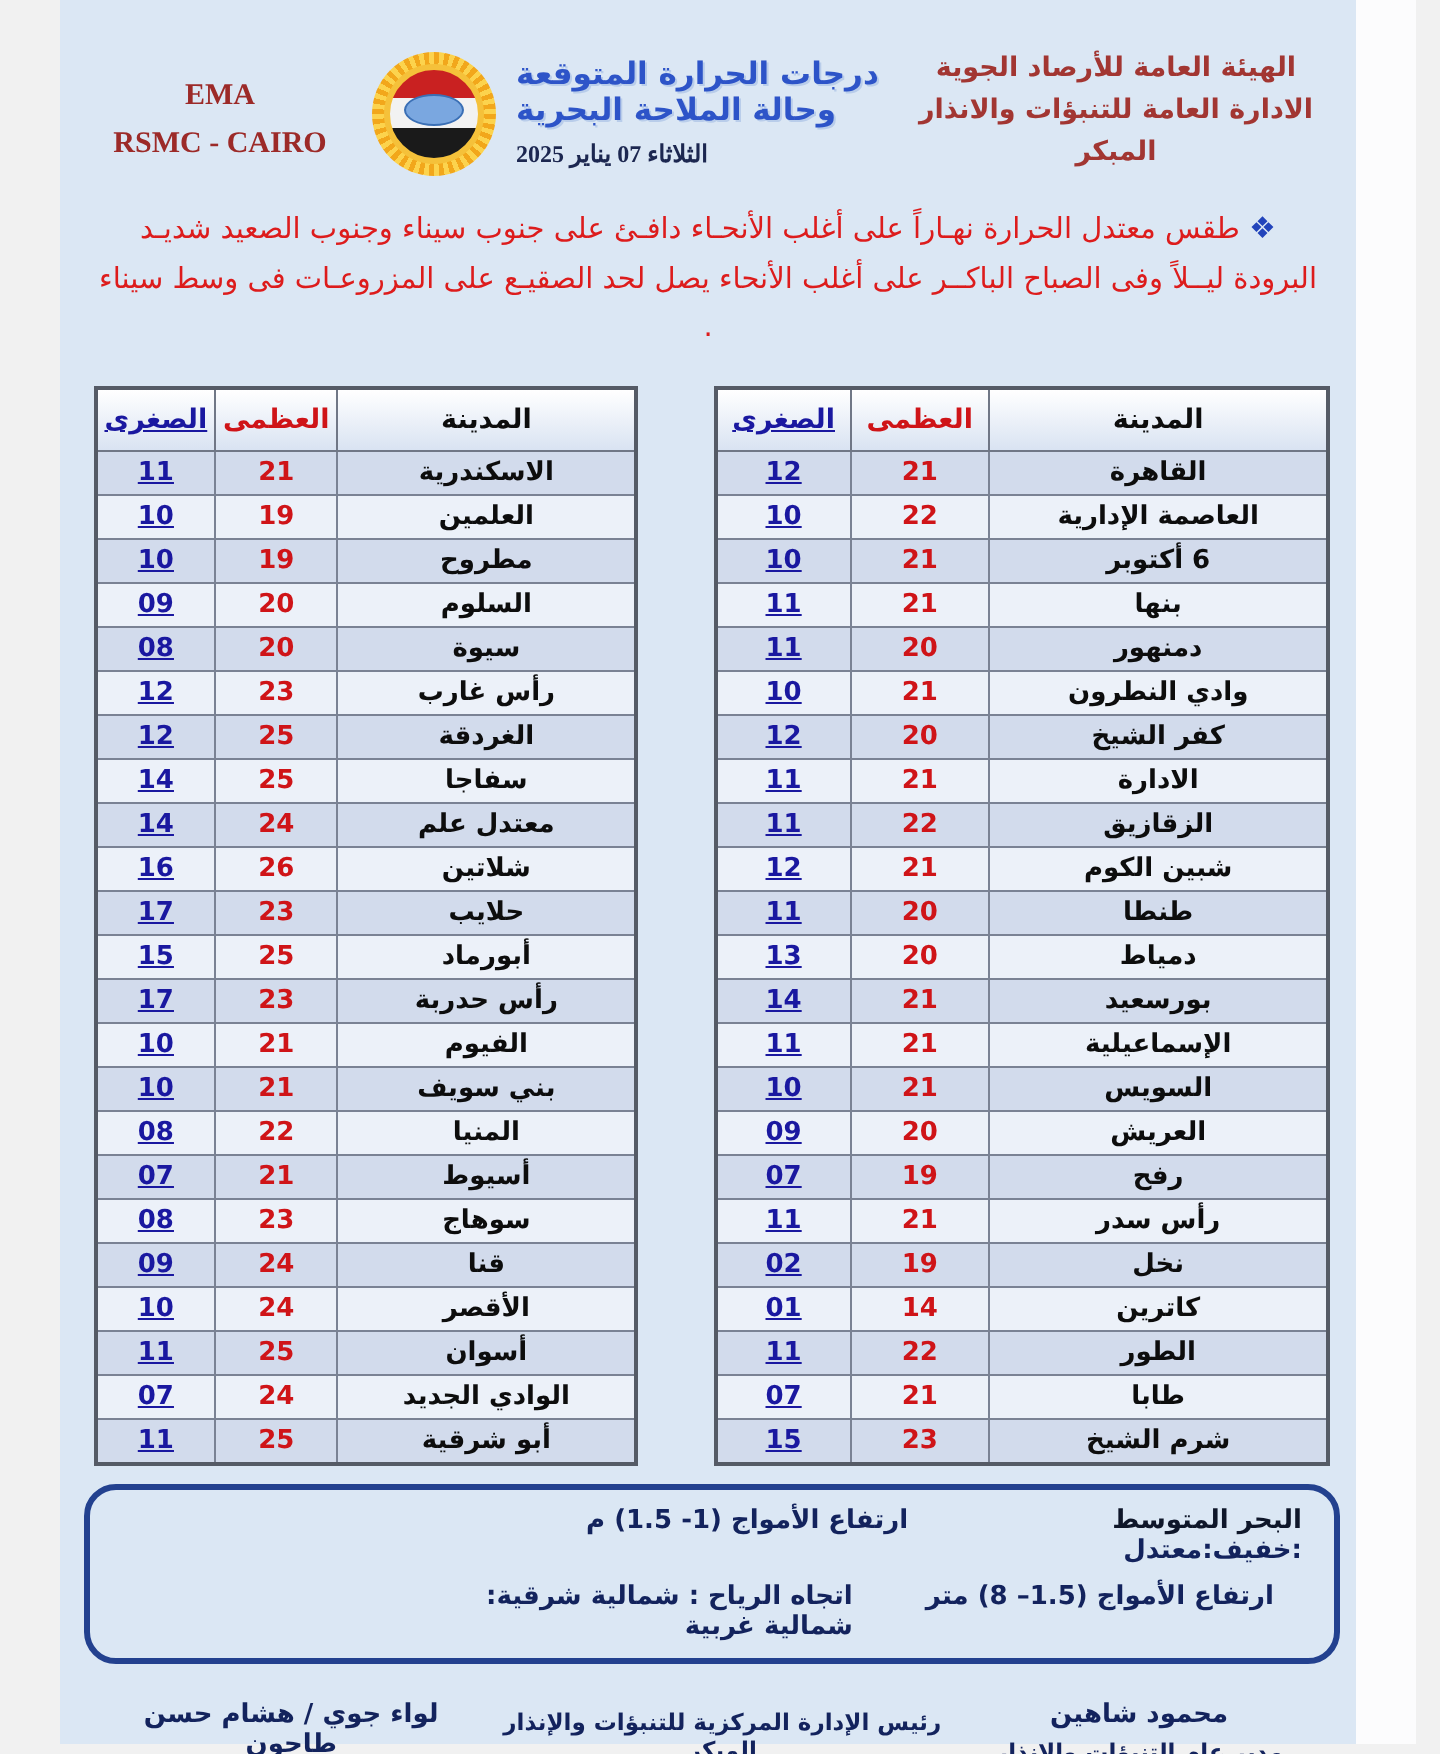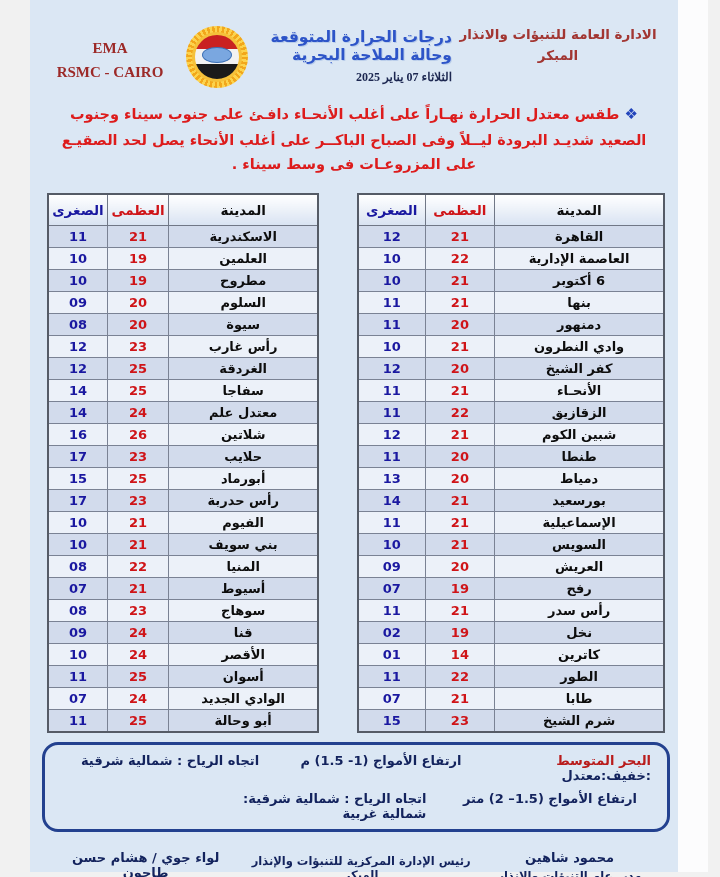--- a/index.html
+++ b/index.html
@@ -5,75 +5,76 @@
   html,body{margin:0;padding:0;}
   body{width:720px;height:877px;background:#f1f1f1;font-family:"DejaVu Sans",sans-serif;}
   .canvas{position:relative;width:720px;height:877px;background:#f1f1f1;overflow:hidden;}
   .page{position:absolute;left:30px;top:0;width:648px;height:872px;background:#dbe7f4;}
   .white-strip{position:absolute;left:678px;top:0;width:30px;height:872px;background:#fcfcfd;}
 
   
   .header{display:flex;align-items:flex-start;padding:24px 14px 0 10px;}
   .agency{width:212px;text-align:center;color:#a23632;font-weight:700;font-size:13.5px;line-height:1.55;}
   .center-block{flex:1;display:flex;align-items:flex-start;justify-content:center;}
-  .center-text{text-align:right;padding-top:4px;}
+  .center-text{text-align:left;padding-top:4px;}
   .doc-title{color:#2d54c8;font-weight:700;font-size:15.5px;text-shadow:1px 1px 0 #b9cdea;}
   .doc-date{color:#1c2750;font-weight:700;font-size:12px;margin-top:6px;font-family:"Liberation Serif",serif;}
   .logo{position:relative;width:62px;height:62px;border-radius:50%;margin:2px 10px 0 6px;
         background:repeating-conic-gradient(#f2a71b 0deg 5deg,#fcd34d 5deg 10deg);flex:0 0 auto;}
   .logo-inner{position:absolute;inset:6px;border-radius:50%;border:3px solid #f5c13a;
         background:linear-gradient(180deg,#c92121 0 32%,#f2f2f2 32% 66%,#1a1a1a 66% 100%);}
   .logo-cloud{position:absolute;left:50%;top:46%;transform:translate(-50%,-50%);width:28px;height:14px;
         border-radius:50%;background:#7aa7e0;border:1px solid #3a6fb5;}
   .ema{width:140px;text-align:center;color:#9c2a28;font-weight:700;font-size:15px;line-height:1.6;
         font-family:"Liberation Serif",serif;padding-top:12px;}
 
   
-  .bulletin{margin:14px 18px 0 18px;text-align:center;color:#dd1c1c;font-weight:700;font-size:14.5px;line-height:1.7;}
+  .bulletin{margin:14px 18px 0 18px;text-align:center;color:#dd1c1c;font-weight:400;font-size:14.5px;line-height:1.7;}
   .bullet{color:#2244bb;font-size:15px;}
 
   
   .tables{display:flex;justify-content:flex-start;padding:16px 13px 0 0;gap:38px;}
   table.t{border-collapse:collapse;table-layout:fixed;background:#eef2f9;}
   table.t-right{width:308px;}
   table.t-left{width:272px;}
   table.t th{height:28px;font-size:13.5px;font-weight:700;color:#1e43cc;
         background:linear-gradient(180deg,#ffffff,#d9e3f2);border:1px solid #707786;}
   table.t td{height:21px;line-height:21px;text-align:center;font-weight:700;font-size:13px;
         border:1px solid #7a8294;padding:0;overflow:hidden;white-space:nowrap;}
   table.t{border:2px solid #555b66;}
   table.t tbody tr:nth-child(odd){background:#d2dbec;}
   table.t tbody tr:nth-child(even){background:#ecf1f9;}
   table.t .city{width:56%;color:#0d0d0d;}
   table.t .max{width:22.5%;color:#cf1418;margin-top:12px;}
-  table.t .min{width:21.5%;color:#1a18a0;}
+  table.t .min{width:21.5%;color:#1a18a0;text-decoration:underline;}
 
   
   .marine{margin:9px 8px 0 12px;border:3px solid #23418f;border-radius:16px;padding:8px 16px;
         display:flex;flex-direction:column;gap:8px;background:#dbe7f4;}
   .marine-row{display:flex;align-items:baseline;font-weight:700;font-size:13px;color:#13235d;}
   .sea-cell{width:31%;text-align:right;}
-  .sea-name{color:#b91c1c;margin-top:40px;}
+  .sea-name{color:#0f172a;margin-top:40px;}
   .waves-cell{width:34%;text-align:right;padding-right:14px;}
   .wind-cell{width:35%;text-align:right;padding-right:10px;}
 
   
   .signatures{display:flex;justify-content:space-between;padding:18px 22px 0 22px;}
   .sig{text-align:center;color:#13235d;}
   .sig-name{font-weight:700;font-size:13px;}
   .sig-title{font-weight:700;font-size:11.5px;margin-top:4px;}
 </style>
 </head>
 <body>
 
 <div class="canvas">
   <div class="page" dir="rtl">
 
     <div class="header">
       <div class="agency">
+        <div>الهيئة العامة للأرصاد الجوية</div>
         <div>الادارة العامة للتنبؤات والانذار المبكر</div>
       </div>
       <div class="center-block">
         <div class="center-text">
           <div class="doc-title">درجات الحرارة المتوقعة وحالة الملاحة البحرية</div>
           <div class="doc-date">الثلاثاء 07 يناير 2025</div>
         </div>
         <div class="logo">
           <div class="logo-inner">
             <div class="logo-cloud"></div>
@@ -130,21 +131,21 @@
               <td class="city">وادي النطرون</td>
               <td class="max">21</td>
               <td class="min">10</td>
             </tr>
             <tr>
               <td class="city">كفر الشيخ</td>
               <td class="max">20</td>
               <td class="min">12</td>
             </tr>
             <tr>
-              <td class="city">الأنحـاء</td>
+              <td class="city">الادارة</td>
               <td class="max">21</td>
               <td class="min">11</td>
             </tr>
             <tr>
               <td class="city">الزقازيق</td>
               <td class="max">22</td>
               <td class="min">11</td>
             </tr>
             <tr>
               <td class="city">شبين الكوم</td>
@@ -332,39 +333,38 @@
               <td class="city">أسوان</td>
               <td class="max">25</td>
               <td class="min">11</td>
             </tr>
             <tr>
               <td class="city">الوادي الجديد</td>
               <td class="max">24</td>
               <td class="min">07</td>
             </tr>
             <tr>
-              <td class="city">أبو وحالة</td>
+              <td class="city">أبو شرقية</td>
               <td class="max">25</td>
               <td class="min">11</td>
             </tr>
           </tbody>
       </table>
     </div>
 
     <div class="marine">
       <div class="marine-row">
         <div class="sea-cell">
           <span class="sea-name">البحر المتوسط</span>
           <span>:خفيف:معتدل</span>
         </div>
         <div class="waves-cell">ارتفاع الأمواج (1- 1.5) م</div>
-        <div class="wind-cell">اتجاه الرياح : شمالية شرقية</div>
       </div>
       <div class="marine-row">
-        <div class="waves-cell">ارتفاع الأمواج (1.5– 2) متر</div>
+        <div class="waves-cell">ارتفاع الأمواج (1.5– 8) متر</div>
         <div class="wind-cell">اتجاه الرياح : شمالية شرقية: شمالية غربية</div>
       </div>
     </div>
 
     <div class="signatures">
       <div class="sig">
         <div class="sig-name">محمود شاهين</div>
         <div class="sig-title">مدير عام التنبؤات والانذار المبكر</div>
       </div>
       <div class="sig">

